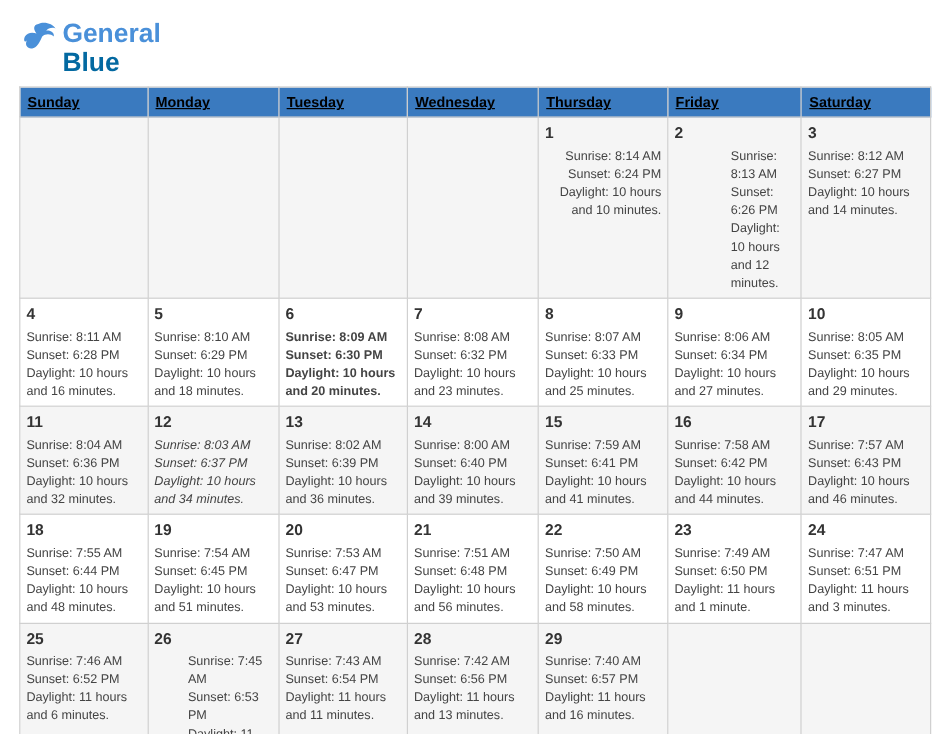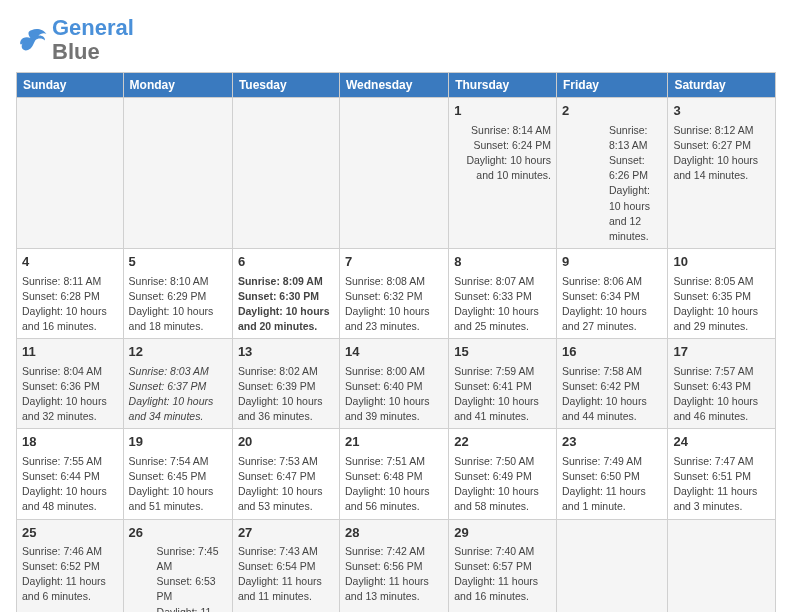--- a/index.html
+++ b/index.html
@@ -11,21 +11,21 @@
       padding: 16px;
     }
     .header {
       display: flex;
       justify-content: space-between;
       align-items: flex-start;
       margin-bottom: 8px;
     }
     .logo {
       display: flex;
-      align-items: center;
+      align-items: flex-start;
       gap: 4px;
     }
     .logo-text {
       font-size: 22px;
       font-weight: bold;
       color: #333;
       line-height: 1.1;
     }
     .logo-text span {
       color: #4a90d9;
@@ -47,26 +47,27 @@
       font-size: 16px;
       color: #555;
     }
     table {
       width: 100%;
       border-collapse: collapse;
       font-size: 11px;
     }
     thead tr th {
       background-color: #3a7abf;
-      color: #ffffff;
+      color: #000000;
       text-align: left;
       padding: 5px 6px;
       font-size: 12px;
       font-weight: bold;
       border: 1px solid #ccc;
+      text-decoration: underline;
     }
     tbody tr td {
       border: 1px solid #d0d0d0;
       vertical-align: top;
       padding: 4px 5px;
       width: 113px;
       min-height: 80px;
       height: 90px;
       color: #333;
       line-height: 1.4;
@@ -96,21 +97,21 @@
 </head>
 <body>
 
 <div class="header">
   <div class="logo">
     <svg class="logo-bird" viewBox="0 0 40 35" xmlns="http://www.w3.org/2000/svg">
       <path d="M20 5 C25 2, 35 4, 38 10 C36 8, 30 9, 28 12 C32 11, 37 14, 36 18 C33 15, 27 15, 24 18 C22 22, 20 28, 15 30 C10 32, 5 28, 8 22 C6 25, 4 22, 6 18 C8 14, 14 13, 18 15 C15 11, 14 6, 20 5Z" fill="#4a90d9"></path>
     </svg>
     <div>
       <div class="logo-text"><span>General</span></div>
-      <div class="logo-text"><span style="color:#737373;">Blue</span></div>
+      <div class="logo-text"><span style="color:#0369a1;">Blue</span></div>
     </div>
   </div>
   <div class="title-block">
     <div class="month-title"></div>
     <div class="location-title"></div>
   </div>
 </div>
 
 <table>
   <thead>

